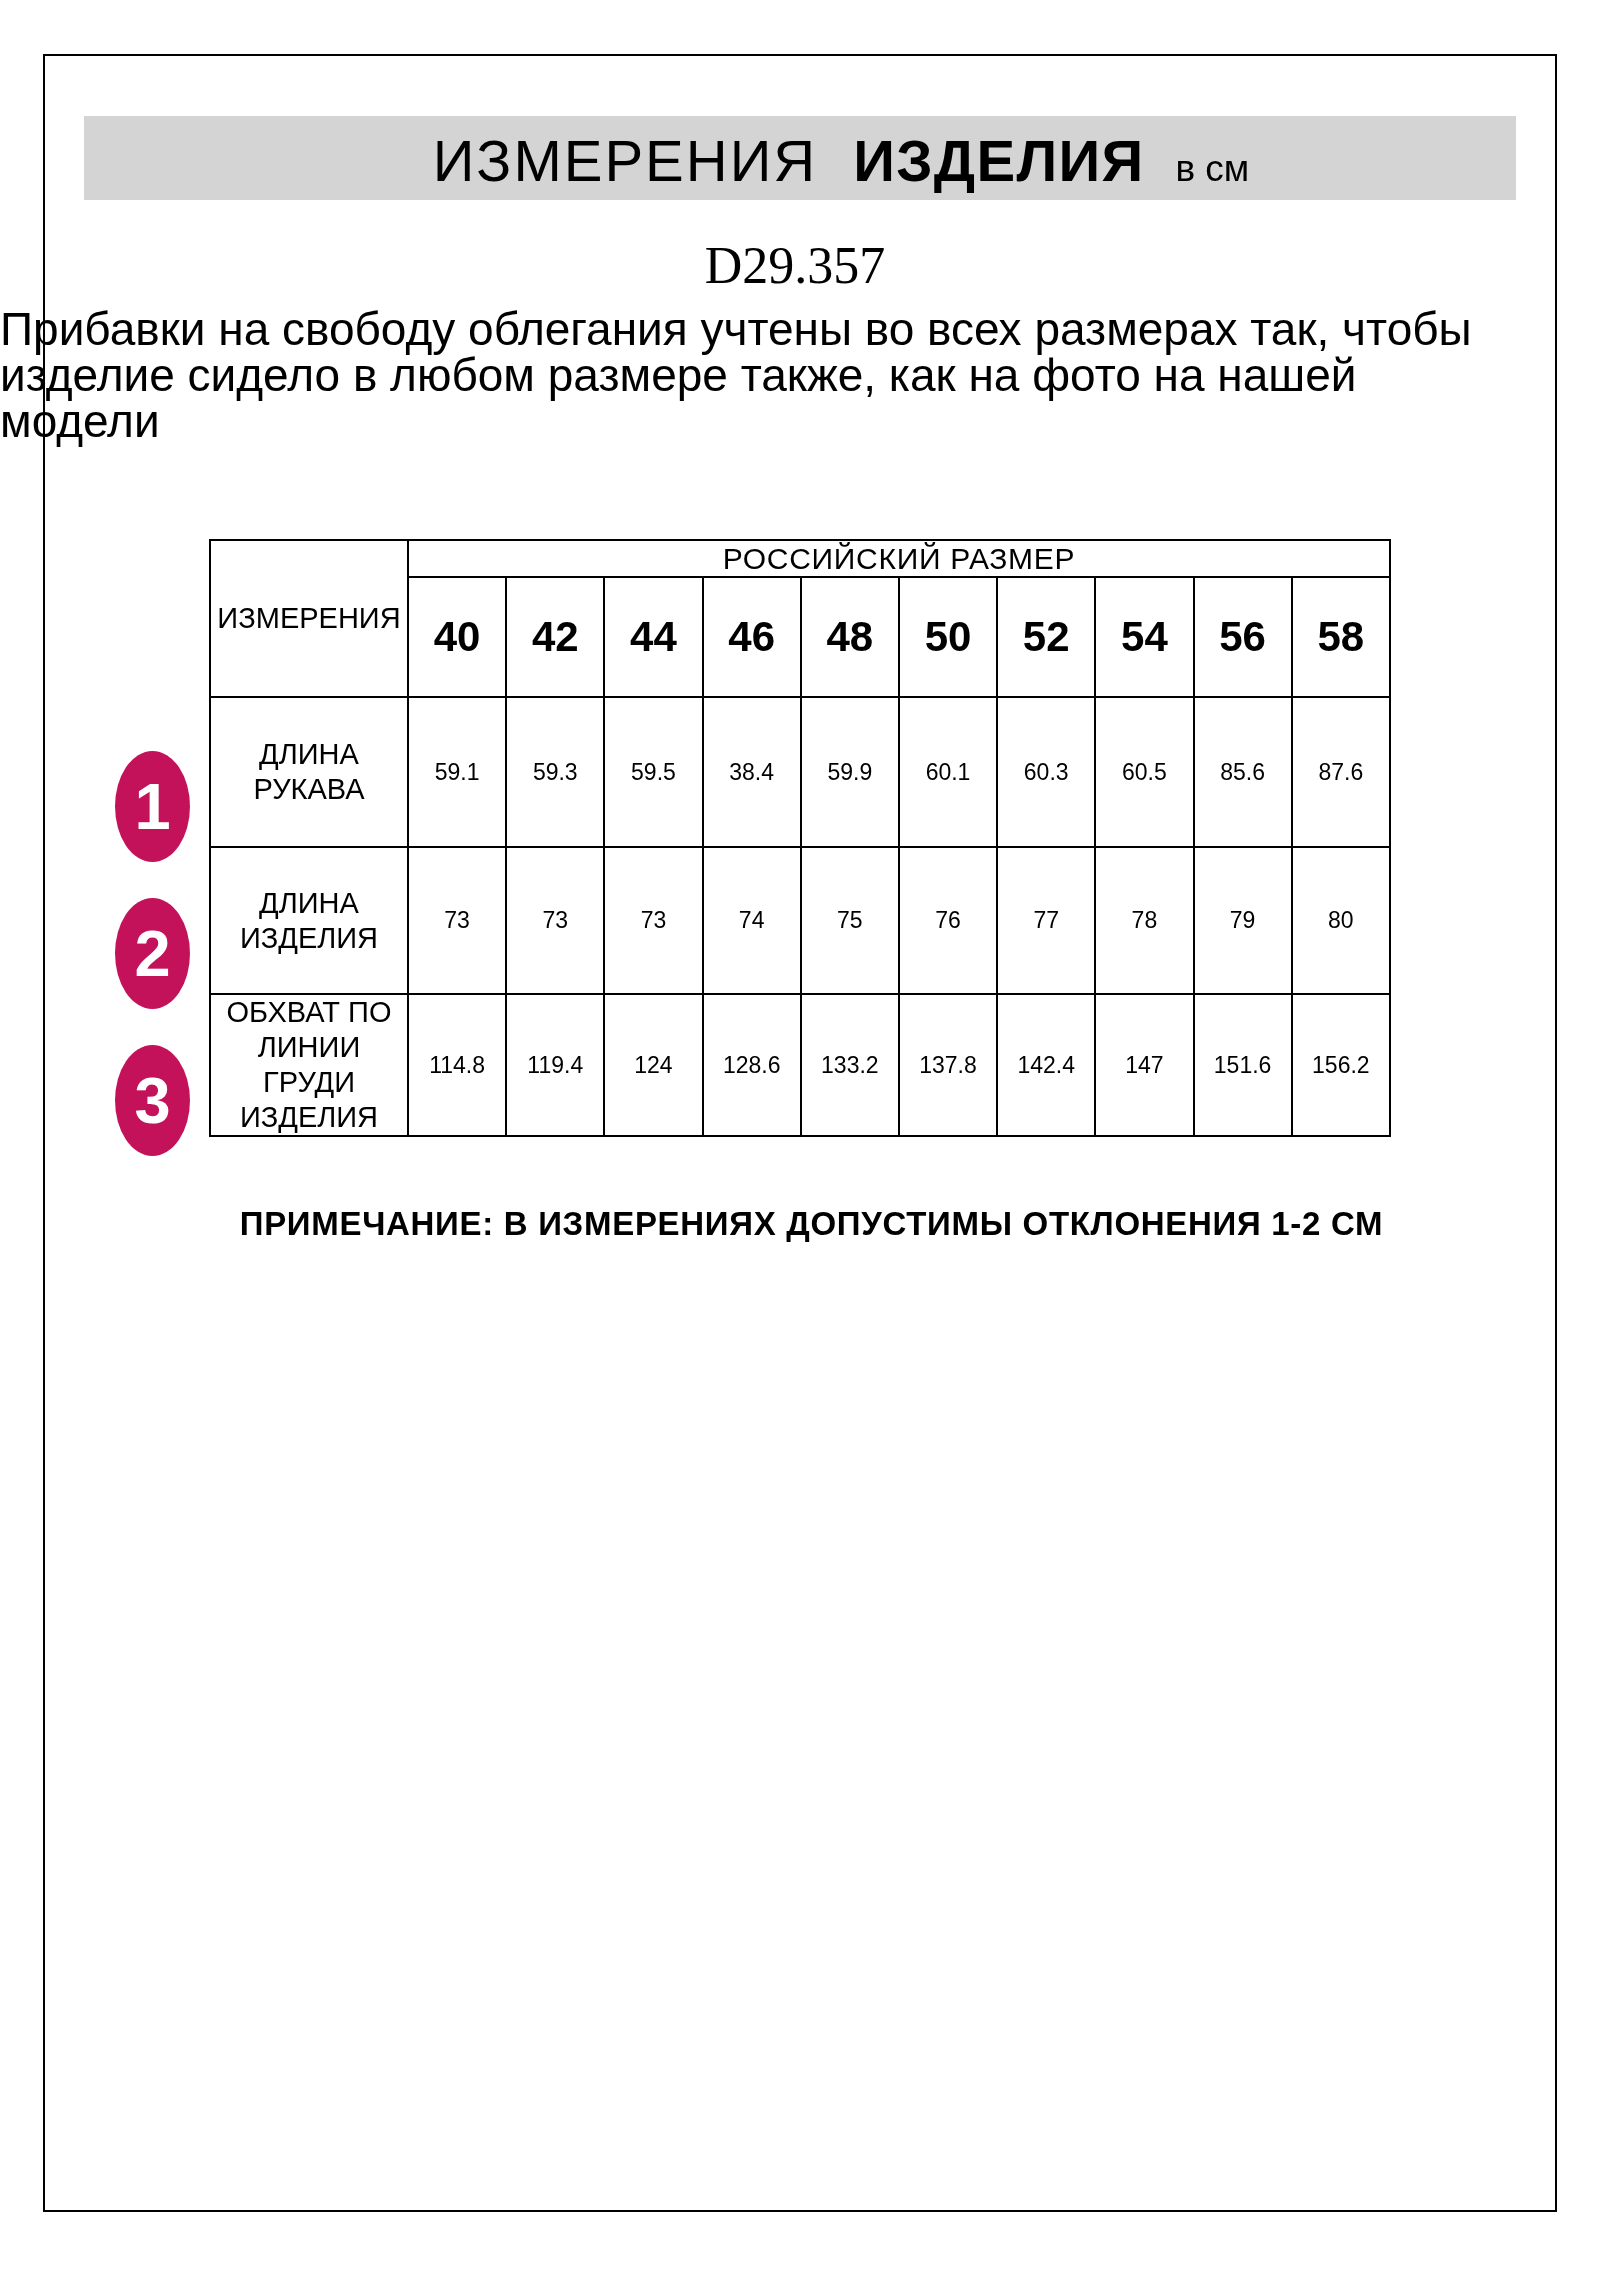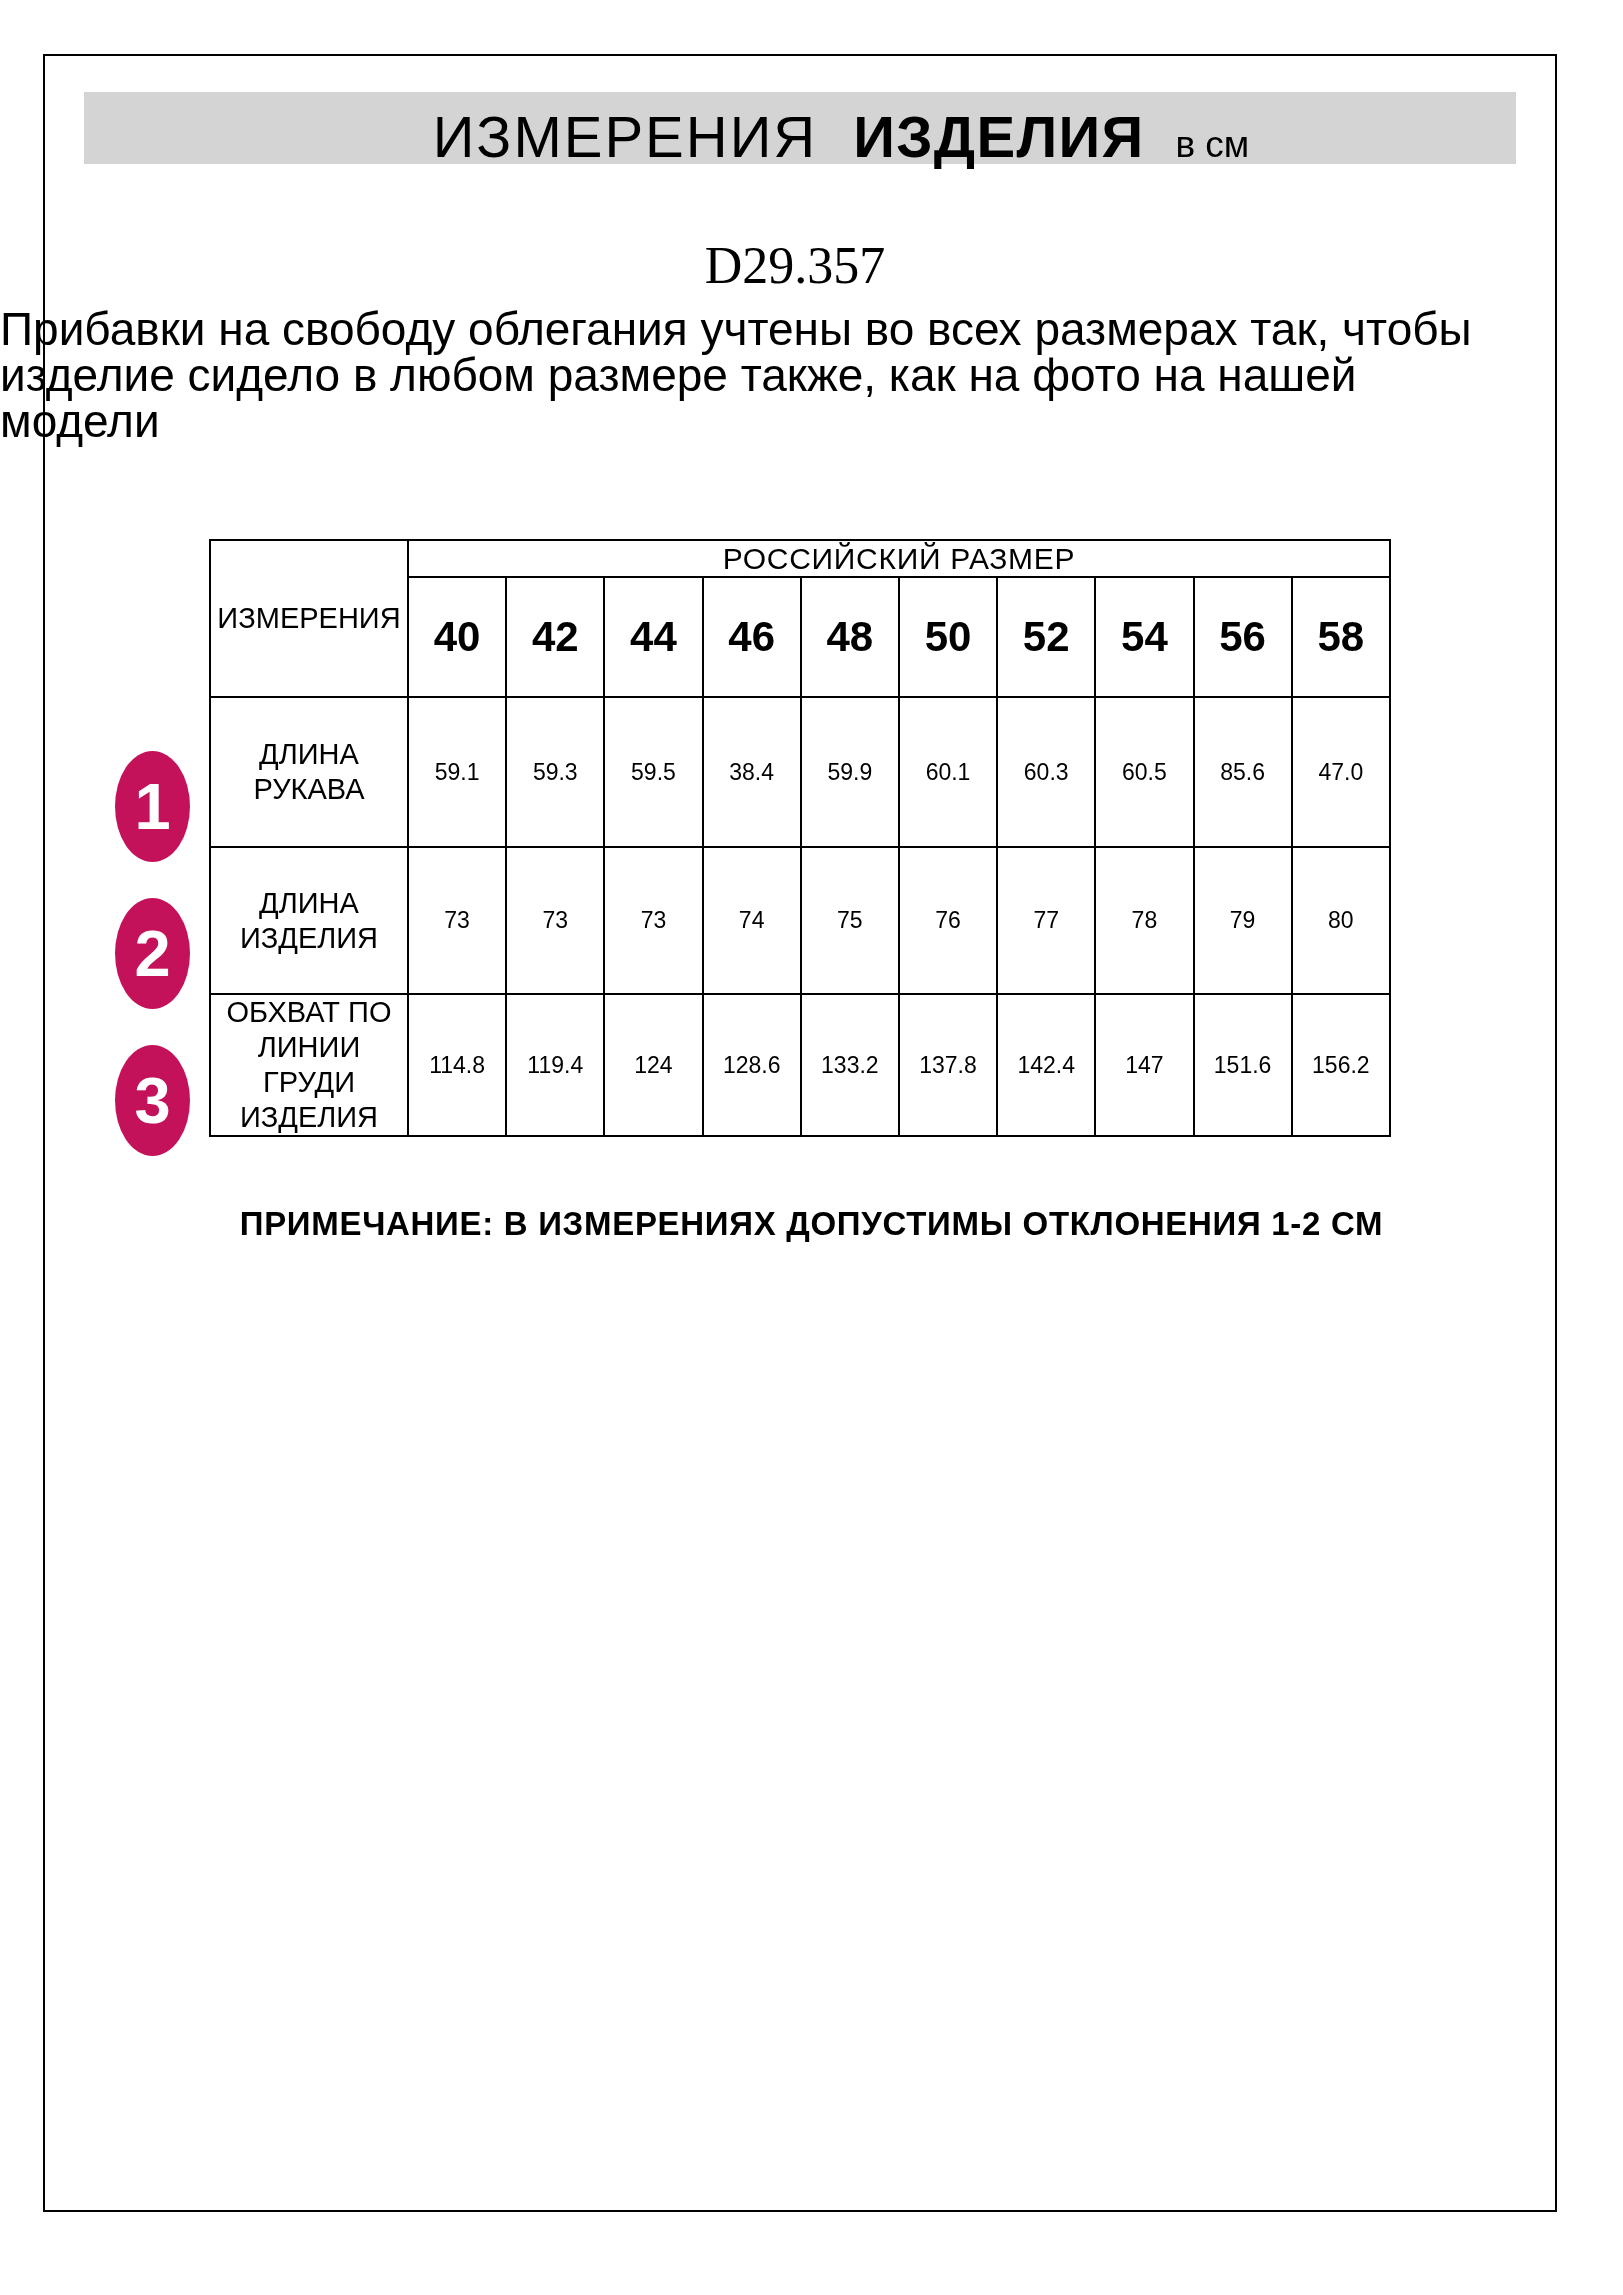--- a/index.html
+++ b/index.html
@@ -7,21 +7,21 @@
     width:1623px;height:2295px;
     background:#ffffff;color:#000;
     font-family:"Liberation Sans", sans-serif;
     position:relative;overflow:hidden;
   }
   .page-border{
     position:absolute;left:43px;top:54px;width:1514px;height:2158px;
     border:2px solid #000;box-sizing:border-box;
   }
   .title-band{
-    position:absolute;left:84px;top:92px;width:1432px;height:72px;
+    position:absolute;left:84px;top:116px;width:1432px;height:84px;
     background:#d4d4d4;text-align:center;line-height:90px;
     padding-left:82px;box-sizing:border-box;white-space:nowrap;
   }
   .title-main{font-size:58px;letter-spacing:2px;}
   .title-bold{font-size:58px;font-weight:bold;letter-spacing:1.3px;margin-left:36px;}
   .title-unit{font-size:37px;margin-left:31px;}
   .model-code{
     position:absolute;left:0;top:237px;width:1590px;text-align:center;
     font-size:52px;line-height:58px;font-family:Liberation Serif, serif;
   }
@@ -108,21 +108,21 @@
     </td>
     <td class="val">59.1</td>
     <td class="val">59.3</td>
     <td class="val">59.5</td>
     <td class="val">38.4</td>
     <td class="val">59.9</td>
     <td class="val">60.1</td>
     <td class="val">60.3</td>
     <td class="val">60.5</td>
     <td class="val">85.6</td>
-    <td class="val">47.0</td>
+    <td class="val">87.6</td>
   </tr>
   <tr class="r-d2">
     <td class="rlabel">
       <div>ДЛИНА</div>
       <div>ИЗДЕЛИЯ</div>
     </td>
     <td class="val">73</td>
     <td class="val">73</td>
     <td class="val">73</td>
     <td class="val">74</td>

